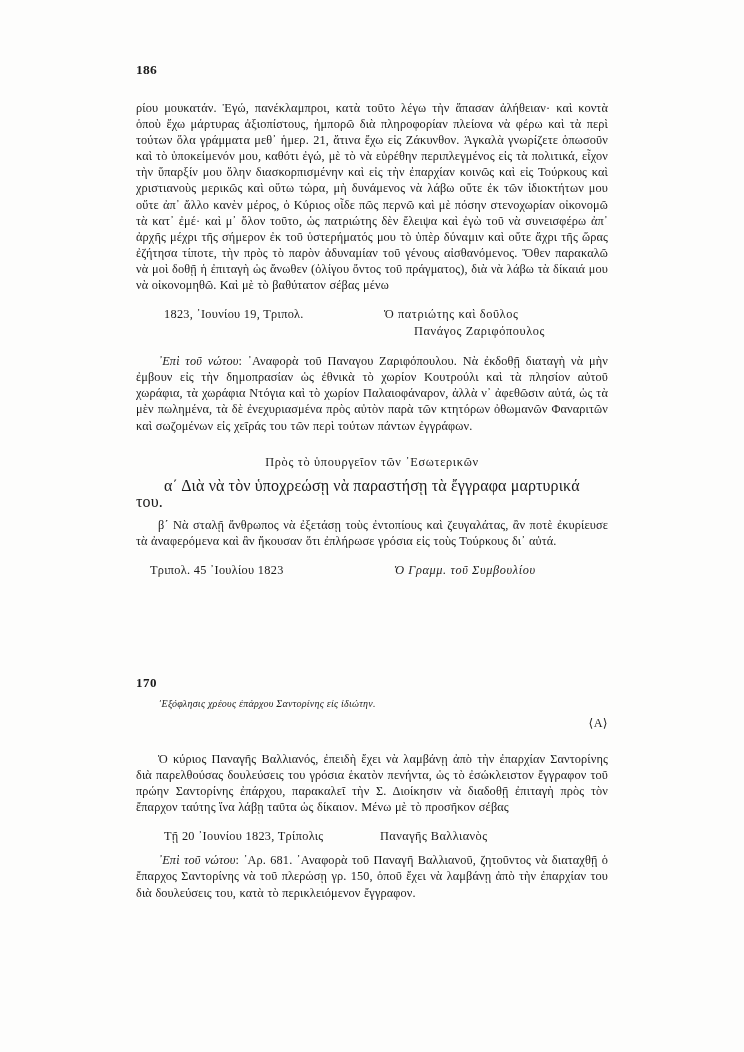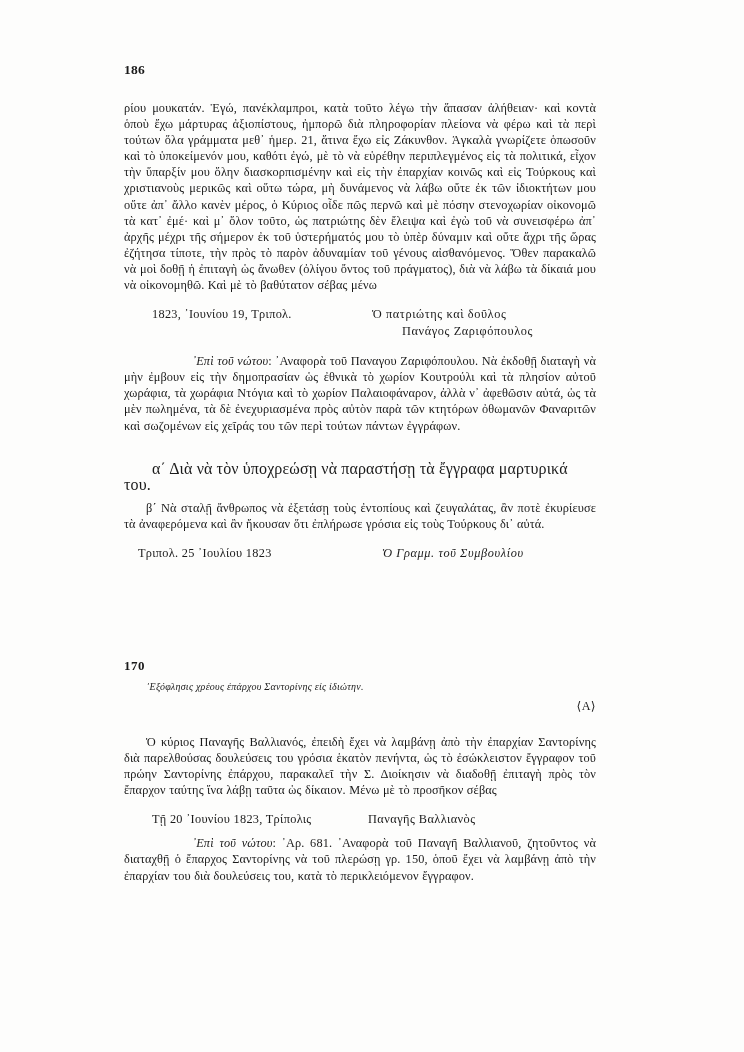--- a/index.html
+++ b/index.html
@@ -17,21 +17,21 @@
   }
   .page {
     position: absolute;
     top: 0; left: 0;
     width: 744px;
     height: 1052px;
     background: #fdfdfc;
   }
   .content {
     position: absolute;
-    left: 124px;
+    left: 136px;
     top: 62px;
     width: 472px;
   }
 
   
   .runhead {
     position: relative;
     height: 22px;
     margin-bottom: 16px;
   }
@@ -65,21 +65,21 @@
   }
   p.body.indent {
     text-indent: 22px;
   }
   .gap-sm { height: 7px; }
   .gap-md { height: 13px; }
   .gap-lg { height: 20px; }
   .gap-xl { height: 34px; }
   .gap-xxl { height: 62px; }
 
-  .ital { font-style: italic; margin-left: 46px; }
+  .ital { font-style: italic; }
 
   
   .sigrow {
     position: relative;
     font-size: 12.3px;
     line-height: 17px;
     height: 17px;
   }
   .sig-date {
     position: absolute;
@@ -184,33 +184,34 @@
     <div class="sigrow">
       <span class="sig-name">Πανάγος  Ζαριφόπουλος</span>
     </div>
 
     <div class="gap-md"></div>
 
     <p class="body indent"><span class="ital">᾽Επὶ τοῦ νώτου</span><span>: ᾽Αναφορὰ τοῦ Παναγου Ζαριφόπουλου. Νὰ ἐκδοθῇ διαταγὴ νὰ μὴν ἐμβουν εἰς τὴν δημοπρασίαν ὡς ἐθνικὰ τὸ χωρίον Κουτρούλι καὶ τὰ πλησίον αὐτοῦ χωράφια, τὰ χωράφια Ντόγια καὶ τὸ χωρίον Παλαιοφάναρον, ἀλλὰ ν᾽ ἀφεθῶσιν αὐτά, ὡς τὰ μὲν πωλημένα, τὰ δὲ ἐνεχυριασμένα πρὸς αὐτὸν παρὰ τῶν κτητόρων ὀθωμανῶν Φαναριτῶν καὶ σωζομένων εἰς χεῖράς του τῶν περὶ τούτων πάντων ἐγγράφων.</span></p>
 
     <div class="gap-lg"></div>
 
+    <div class="center">Πρὸς τὸ ὑπουργεῖον τῶν ᾽Εσωτερικῶν</div>
 
     <div class="gap-sm"></div>
 
     <div class="subhead-clause">α΄ Διὰ νὰ τὸν ὑποχρεώσῃ νὰ παραστήσῃ τὰ ἔγγραφα μαρτυρικά του.</div>
 
     <div class="gap-sm"></div>
 
     <p class="body indent">β΄ Νὰ σταλῇ ἄνθρωπος νὰ ἐξετάσῃ τοὺς ἐντοπίους καὶ ζευγαλάτας, ἂν ποτὲ ἐκυρίευσε τὰ ἀναφερόμενα καὶ ἂν ἤκουσαν ὅτι ἐπλήρωσε γρόσια εἰς τοὺς Τούρκους δι᾽ αὐτά.</p>
 
     <div class="gap-md"></div>
 
     <div class="sigrow">
-      <span class="sig-date2">Τριπολ. 25 ᾽Ιουλίου 1823</span>
+      <span class="sig-date2">Τριπολ. 45 ᾽Ιουλίου 1823</span>
       <span class="sig-role2">Ὁ  Γραμμ. τοῦ  Συμβουλίου</span>
     </div>
 
     <div class="gap-xxl"></div>
     <div class="gap-xl"></div>
 
     <div class="doc-number">170</div>
 
     <div class="gap-sm"></div>
 

